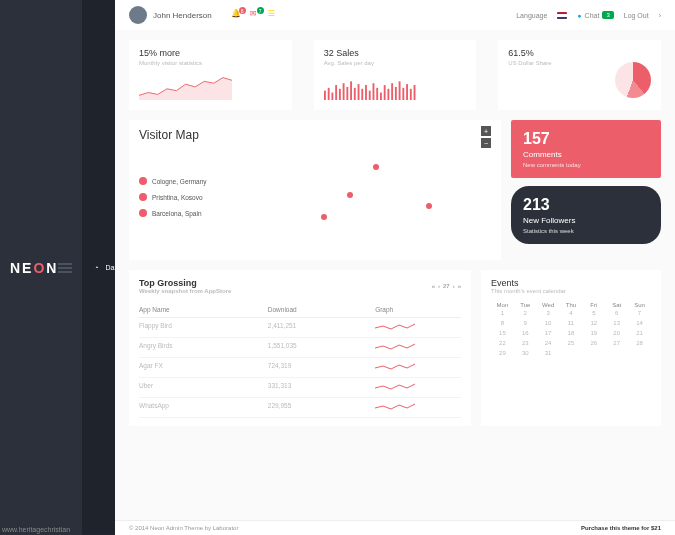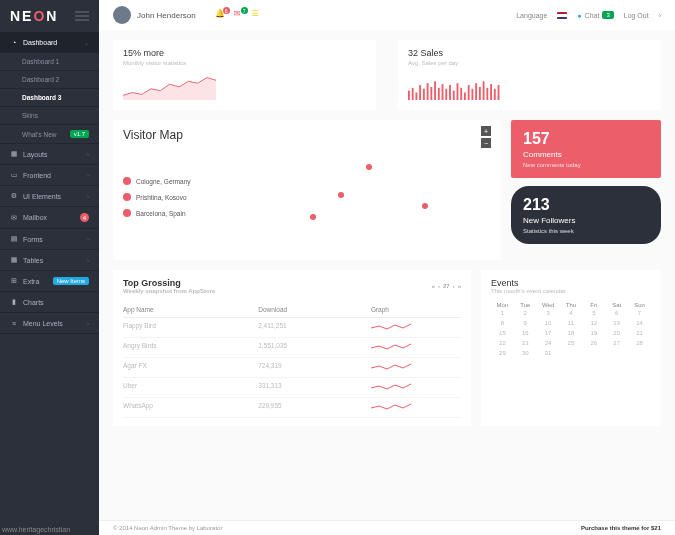--- a/index.html
+++ b/index.html
@@ -1,18 +1,18 @@
 <!DOCTYPE html>
 <html><head>
 <meta charset="utf-8">
 <style>
 * { margin:0; padding:0; box-sizing:border-box; font-family:Arial,sans-serif; }
 body { background:#f5f5f5; width:675px; height:535px; overflow:hidden; font-size:8px; color:#555; }
 .app { display:flex; height:100%; }
-.sidebar { width:99px; background:#2b303a; color:#aab2bd; display:flex; flex-direction:column; }
+.sidebar { width:115px; background:#2b303a; color:#aab2bd; display:flex; flex-direction:row; }
 .logo { padding:8px 10px; font-size:14px; font-weight:bold; color:#fff; letter-spacing:2px; display:flex; justify-content:space-between; align-items:center; }
 .logo-o { color:#ec5e69; }
 .menu-toggle { width:14px; height:10px; display:flex; flex-direction:column; justify-content:space-between; }
 .menu-toggle span { height:2px; background:#4a5261; }
 .search-box { padding:6px 10px; }
 .search-box input { width:100%; background:#1f232b; border:none; padding:4px 6px; font-size:7px; color:#aab2bd; }
 .nav-item { padding:6px 10px; display:flex; align-items:center; justify-content:space-between; font-size:7px; cursor:pointer; border-bottom:1px solid #222630; }
 .nav-item.active { background:#1f232b; color:#fff; }
 .nav-label { display:flex; align-items:center; gap:5px; }
 .nav-icon { width:8px; height:8px; display:flex; align-items:center; justify-content:center; }
@@ -230,20 +230,25 @@
                 <rect x="72" y="12" width="2" height="18"></rect>
                 <rect x="76" y="16" width="2" height="14"></rect>
                 <rect x="80" y="10" width="2" height="20"></rect>
                 <rect x="84" y="17" width="2" height="13"></rect>
                 <rect x="88" y="13" width="2" height="17"></rect>
                 <rect x="92" y="18" width="2" height="12"></rect>
                 <rect x="96" y="14" width="2" height="16"></rect>
             </g>
           </svg>
         </div>
+        <div class="stat-card">
+          <div class="stat-title">61.5%</div>
+          <div class="stat-sub">US Dollar Share</div>
+          <div class="pie-chart"></div>
+        </div>
       </div>
 
       <div class="mid-row">
         <div class="map-card">
           <div class="map-title">Visitor Map</div>
           <div class="map-ctl">
             <div class="map-ctl-btn">+</div>
             <div class="map-ctl-btn">−</div>
           </div>
           <div class="map-body">

